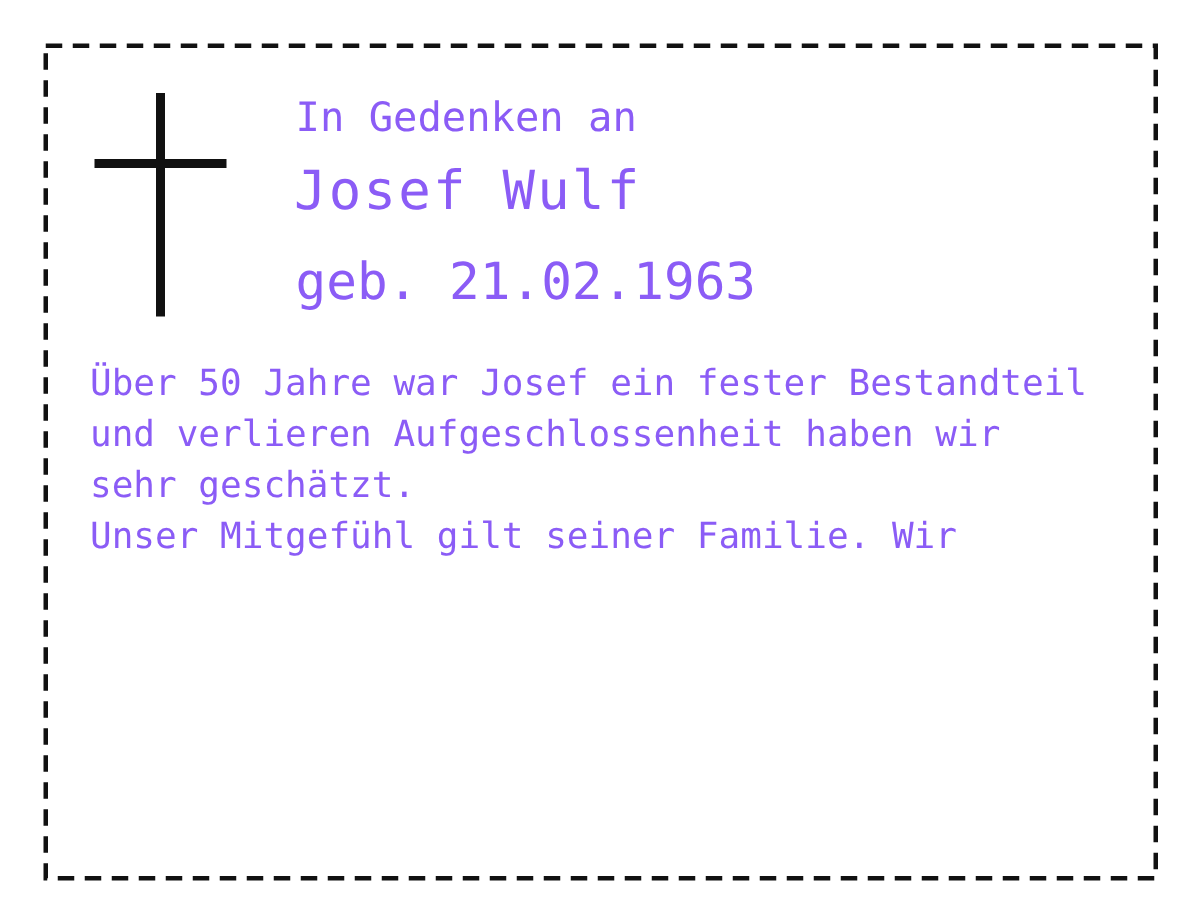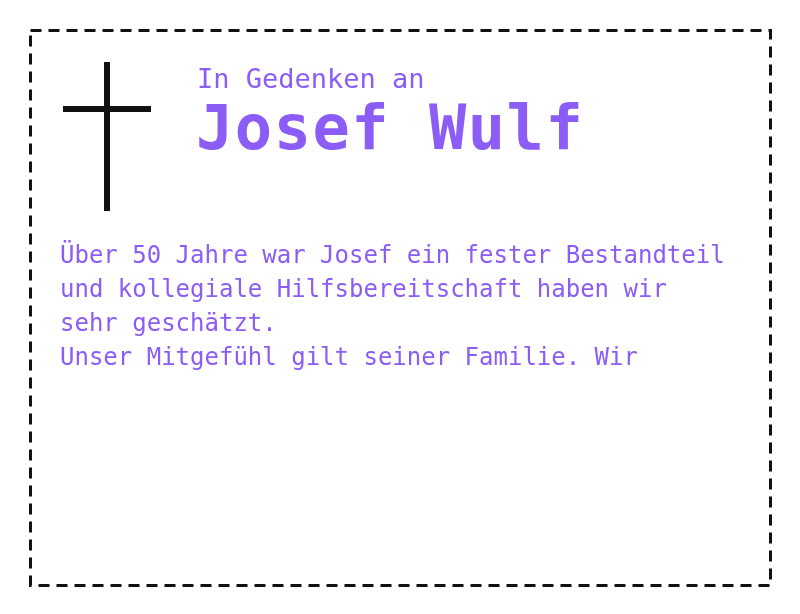--- a/index.html
+++ b/index.html
@@ -49,23 +49,23 @@
     position: absolute;
     left: 197px;
     top: 63px;
     font-size: 27px;
     line-height: 1.16;
     white-space: nowrap;
   }
   .name {
     position: absolute;
     left: 196px;
-    top: 92px;
-    font-size: 62px;
-    font-weight: bold;
+    top: 107px;
+    font-size: 36px;
+    font-weight: normal;
     letter-spacing: 1.5px;
     line-height: 1.16;
     white-space: nowrap;
   }
   .birth {
     position: absolute;
     left: 197px;
     top: 169px;
     font-size: 34px;
     line-height: 1.16;
@@ -93,25 +93,26 @@
 
   <div class="cross">
     <div class="v-bar"></div>
     <div class="h-bar"></div>
   </div>
 
   <div class="intro">In Gedenken an</div>
 
   <div class="name">Josef Wulf</div>
 
+  <div class="birth">geb. 21.02.1963</div>
 
   <div class="body-block body-main">
     <div class="para">
       <div>Über 50 Jahre war Josef ein fester Bestandteil</div>
-      <div>und kollegiale Hilfsbereitschaft haben wir</div>
+      <div>und verlieren Aufgeschlossenheit haben wir</div>
       <div>sehr geschätzt.</div>
     </div>
     <div class="para">
       <div>Unser Mitgefühl gilt seiner Familie. Wir</div>
     </div>
   </div>
 
 
 </div>
 

